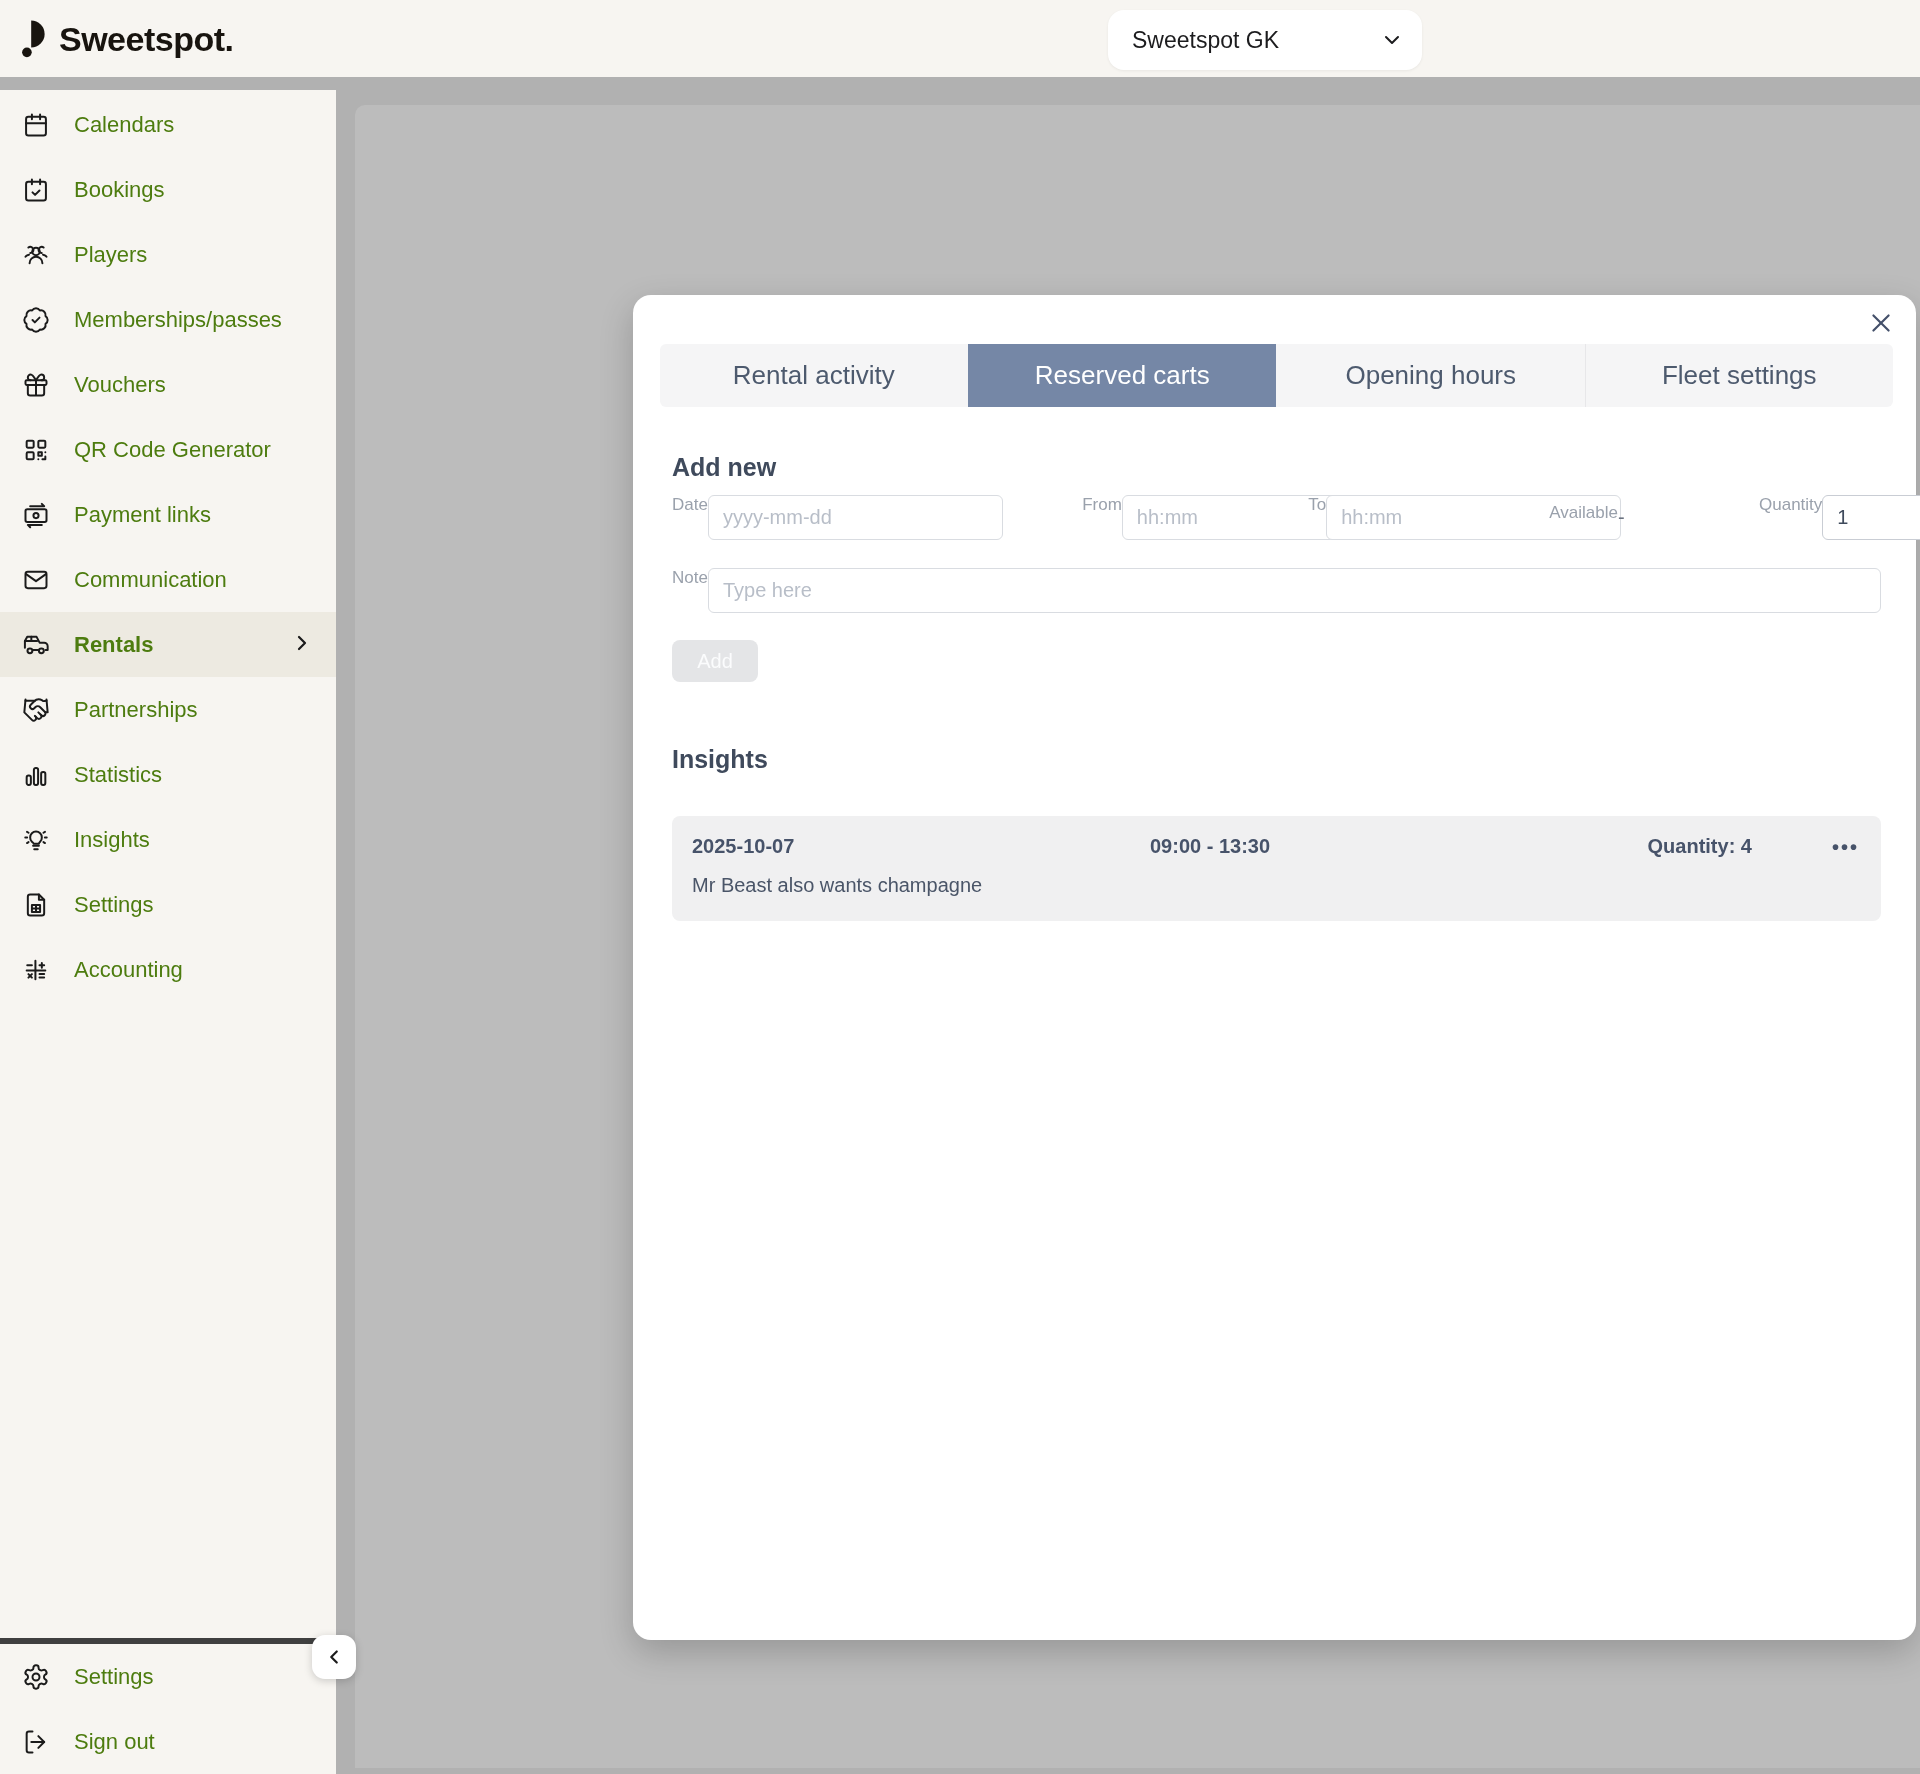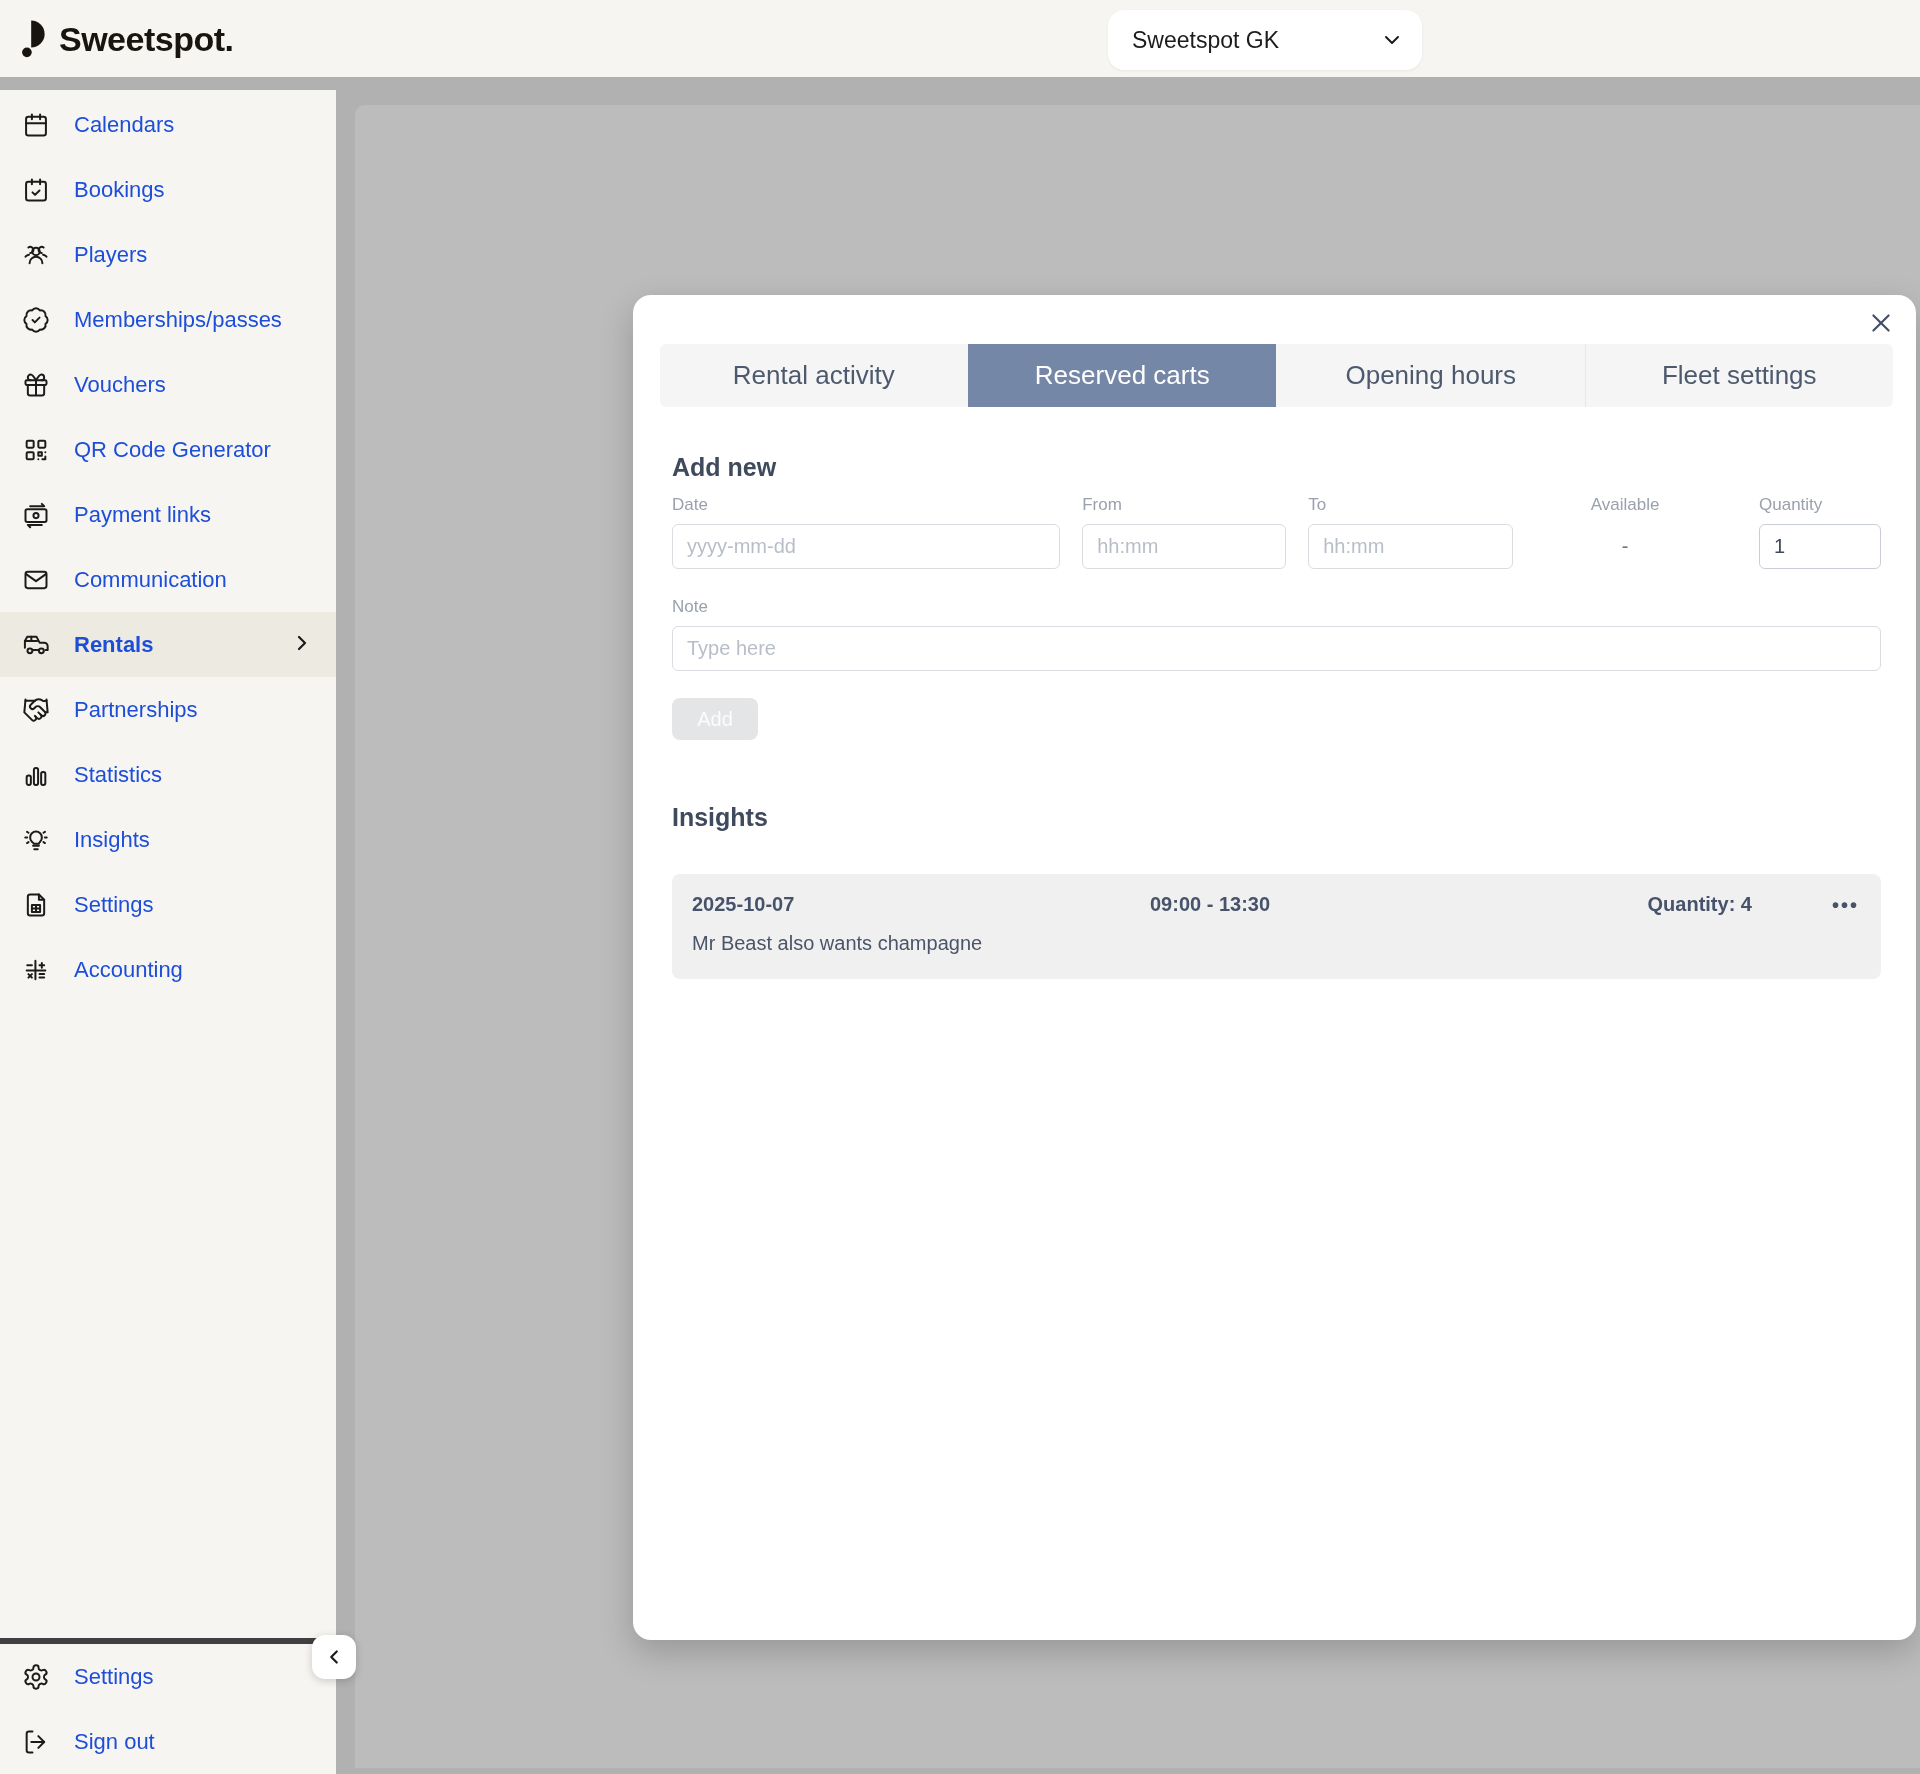--- a/index.html
+++ b/index.html
@@ -18,21 +18,21 @@
   .org-select-label { font-size:23px; color:#1c1c1e; flex:1; }
   .org-select svg { width:24px; height:24px; stroke:#1c1c1e; }
 
   
   .sidebar { position:absolute; left:0; top:90px; width:336px; bottom:0; background:#f7f5f1; z-index:20;
     display:flex; flex-direction:column; }
   .nav-list { padding-top:2px; }
   .nav-item { height:65px; display:flex; align-items:center; padding-left:21px; cursor:pointer; }
   .nav-item .ico { width:30px; height:30px; display:flex; align-items:center; justify-content:center; flex:0 0 30px; }
   .nav-item svg { width:28px; height:28px; stroke:#1b1b1b; fill:none; stroke-width:1.7; stroke-linecap:round; stroke-linejoin:round; }
-  .nav-label { margin-left:23px; font-size:22px; color:#1d4ed8; }
+  .nav-label { margin-left:23px; font-size:22px; color:#4d7c0f; }
   .nav-item.active { background:#edeae1; }
   .nav-item.active .nav-label { font-weight:bold; }
   .nav-item .chev { margin-left:auto; margin-right:22px; }
   .nav-item .chev svg { width:24px; height:24px; stroke-width:2.2; }
   .sidebar-footer { margin-top:auto; border-top:6px solid #404040; padding-bottom:0; }
   .collapse-btn { position:absolute; left:312px; top:1635px; width:44px; height:44px; background:#ffffff;
     border-radius:13px; z-index:40; display:flex; align-items:center; justify-content:center; cursor:pointer;
     box-shadow:0 2px 8px rgba(0,0,0,0.18); }
   .collapse-btn svg { width:22px; height:22px; stroke:#1b1b1b; fill:none; stroke-width:2.4; stroke-linecap:round; stroke-linejoin:round; }
 
@@ -53,21 +53,21 @@
     cursor:pointer; border-left:1px solid #e7e7e9;text-align:right; }
   .tab:first-child { border-left:none; }
   .tab.active { background:#7587a6; color:#ffffff; border-left-color:transparent; }
   .tab.active + .tab { border-left-color:transparent; }
 
   .modal-body { padding:0 35px 0 39px; }
   .section-title { font-size:25px; font-weight:bold; color:#3f4a5c; }
   .title-addnew { margin-top:46px; }
 
   .fields-row { display:flex; margin-top:13px; }
-  .field { display:flex; flex-direction:column; }
+  .field { display:flex; flex-direction:row; }
   .field-label { font-size:17px; color:#9aa1ac; margin-bottom:9px; }
   .field input { height:45px; border:1px solid #d9dce1; border-radius:6px; font-size:20px; color:#3f4a5c;
     padding:0 14px; outline:none; font-family:"Liberation Sans", sans-serif; background:#fff; }
   .field input::placeholder { color:#b8bec8; }
   .f-date { width:404px; }
   .f-from { width:204px; margin-left:22px; }
   .f-to   { width:205px; margin-left:22px; }
   .f-avail { width:158px; margin-left:36px; align-items:center; }
   .f-avail .avail-value { height:45px; display:flex; align-items:center; justify-content:center;
     font-size:20px; color:#6a7280; }

